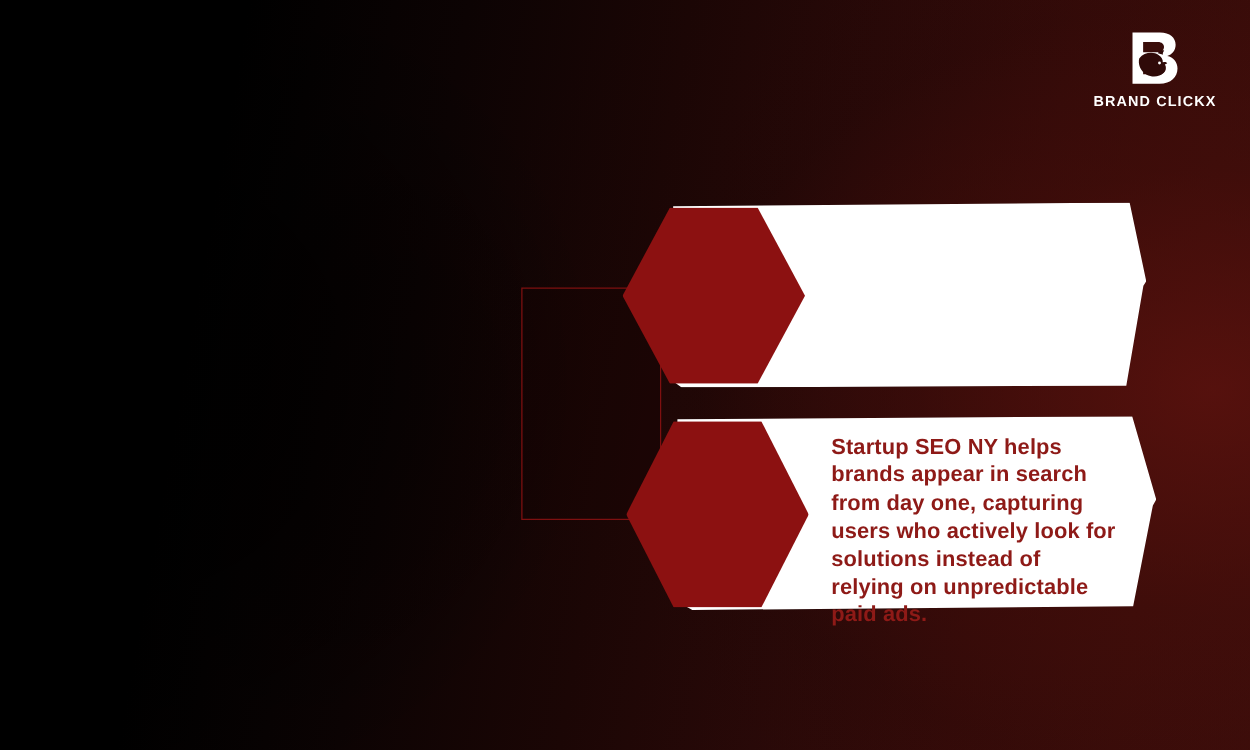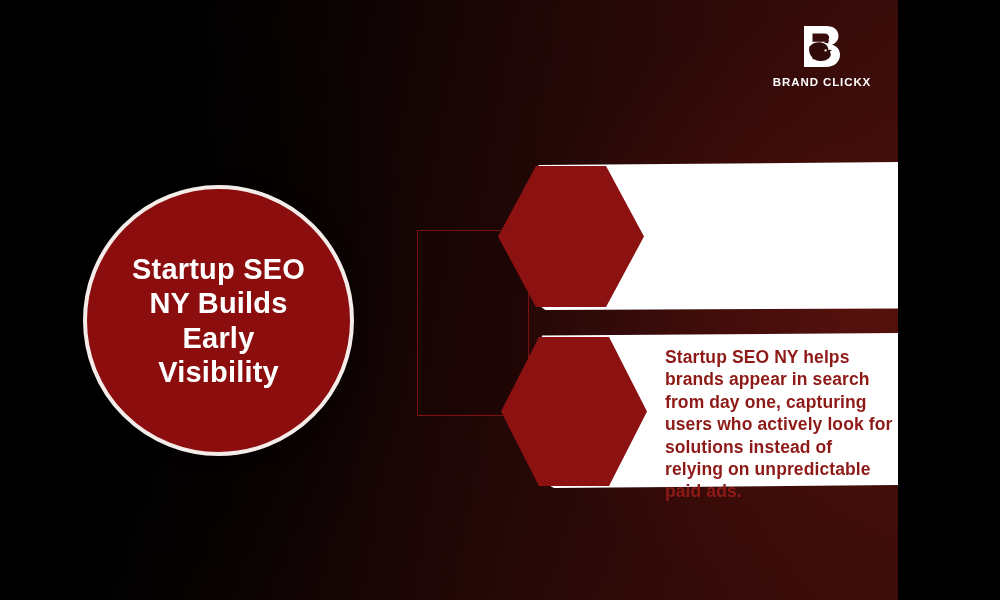--- a/index.html
+++ b/index.html
@@ -7,21 +7,21 @@
 
   html, body {
     width:1000px; height:600px;
     background:#000;
     font-family:"Liberation Sans", sans-serif;
     overflow:hidden;
   }
 
   #stage {
     position:relative;
-    width:898px; height:600px;
+    width:1000px; height:600px;
     overflow:hidden;
     background:#0a0202;
   }
 
   
   .bg-base {
     position:absolute; inset:0;
     background:linear-gradient(100deg,
       #000000 0%,
       #000000 18%,
@@ -171,26 +171,20 @@
           <path d="M28.2 18.6 c1.2 -1.9 3.4 -2.8 5.2 -2.1 c-0.9 0.8 -1.3 2 -1.1 3.2 c-1.4 -0.6 -2.9 -0.6 -4.1 -1.1 z"></path>
         </g>
         <circle cx="29.6" cy="26.4" r="1.15" fill="#ffffff"></circle>
       </svg>
     </div>
     <div class="logo-word">BRAND CLICKX</div>
   </div>
 
   <div class="connector-frame"></div>
 
-  <div class="circle">
-    <div class="circle-text">Startup SEO
-NY Builds
-Early
-Visibility</div>
-  </div>
 
   <div class="banner banner-1"></div>
   <div class="hexagon hex-1"></div>
 
   <div class="banner banner-2"></div>
   <div class="hexagon hex-2"></div>
   <div class="banner-text banner-text-2">Startup SEO NY helps
 brands appear in search
 from day one, capturing
 users who actively look for

